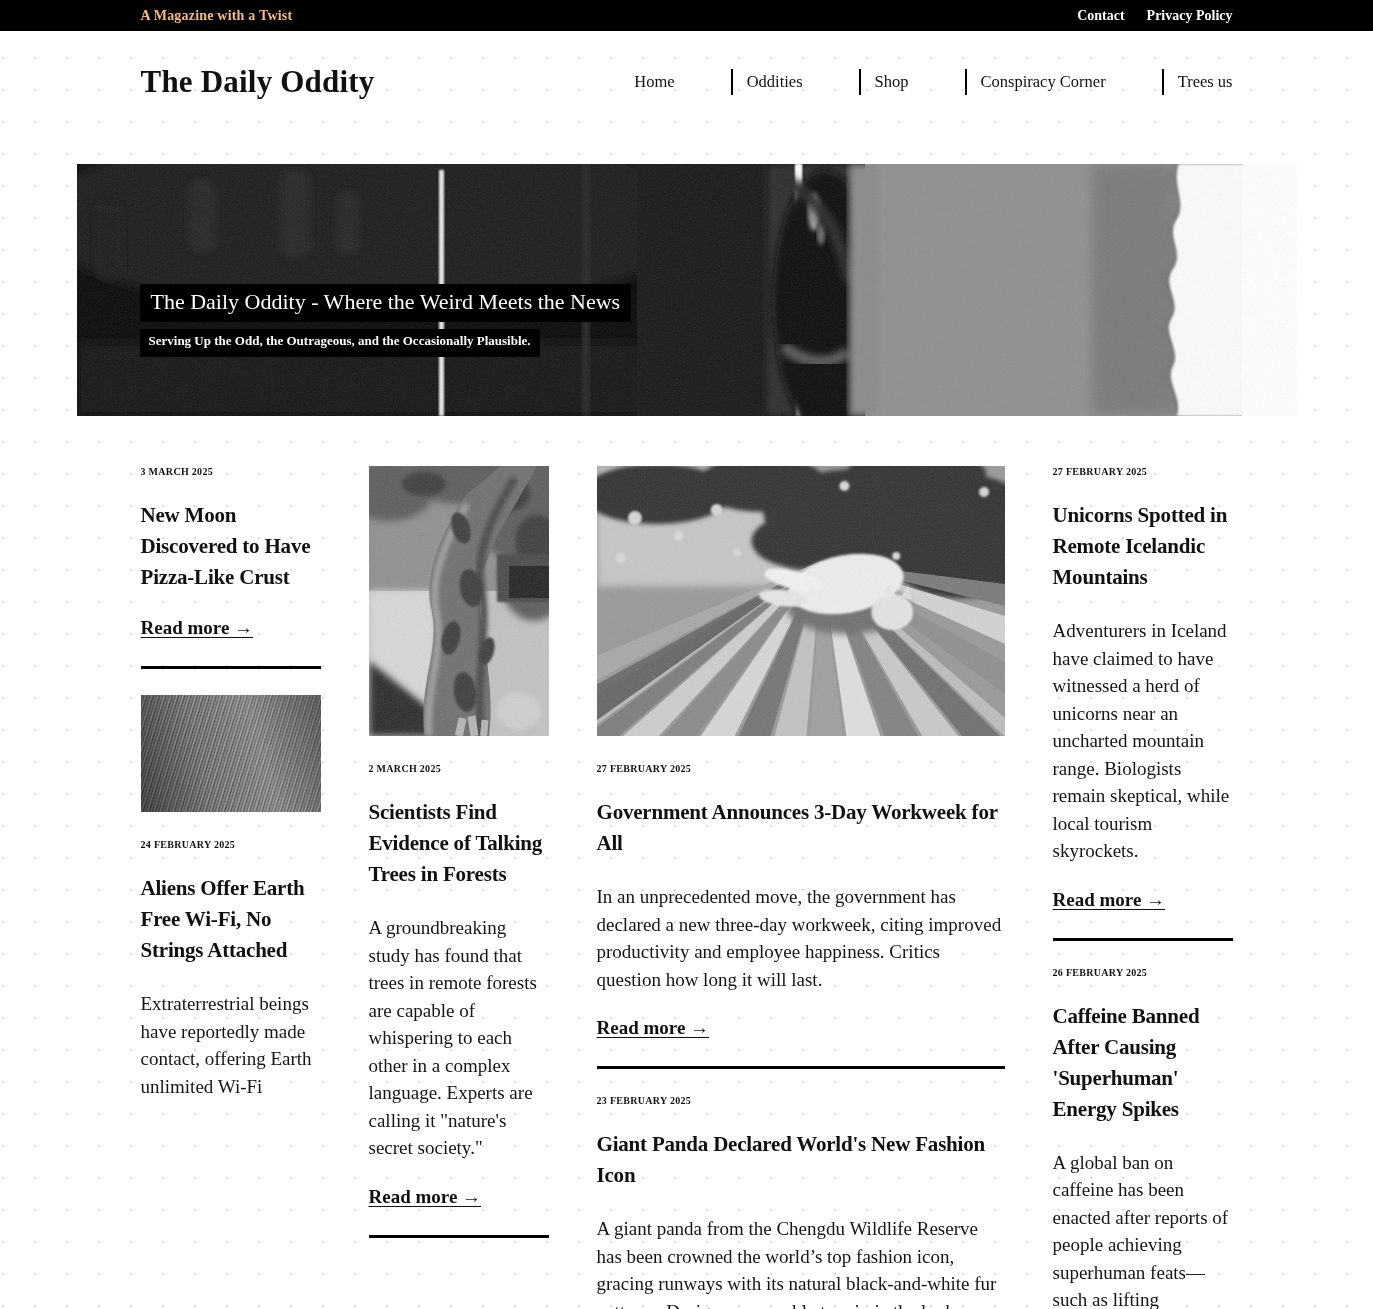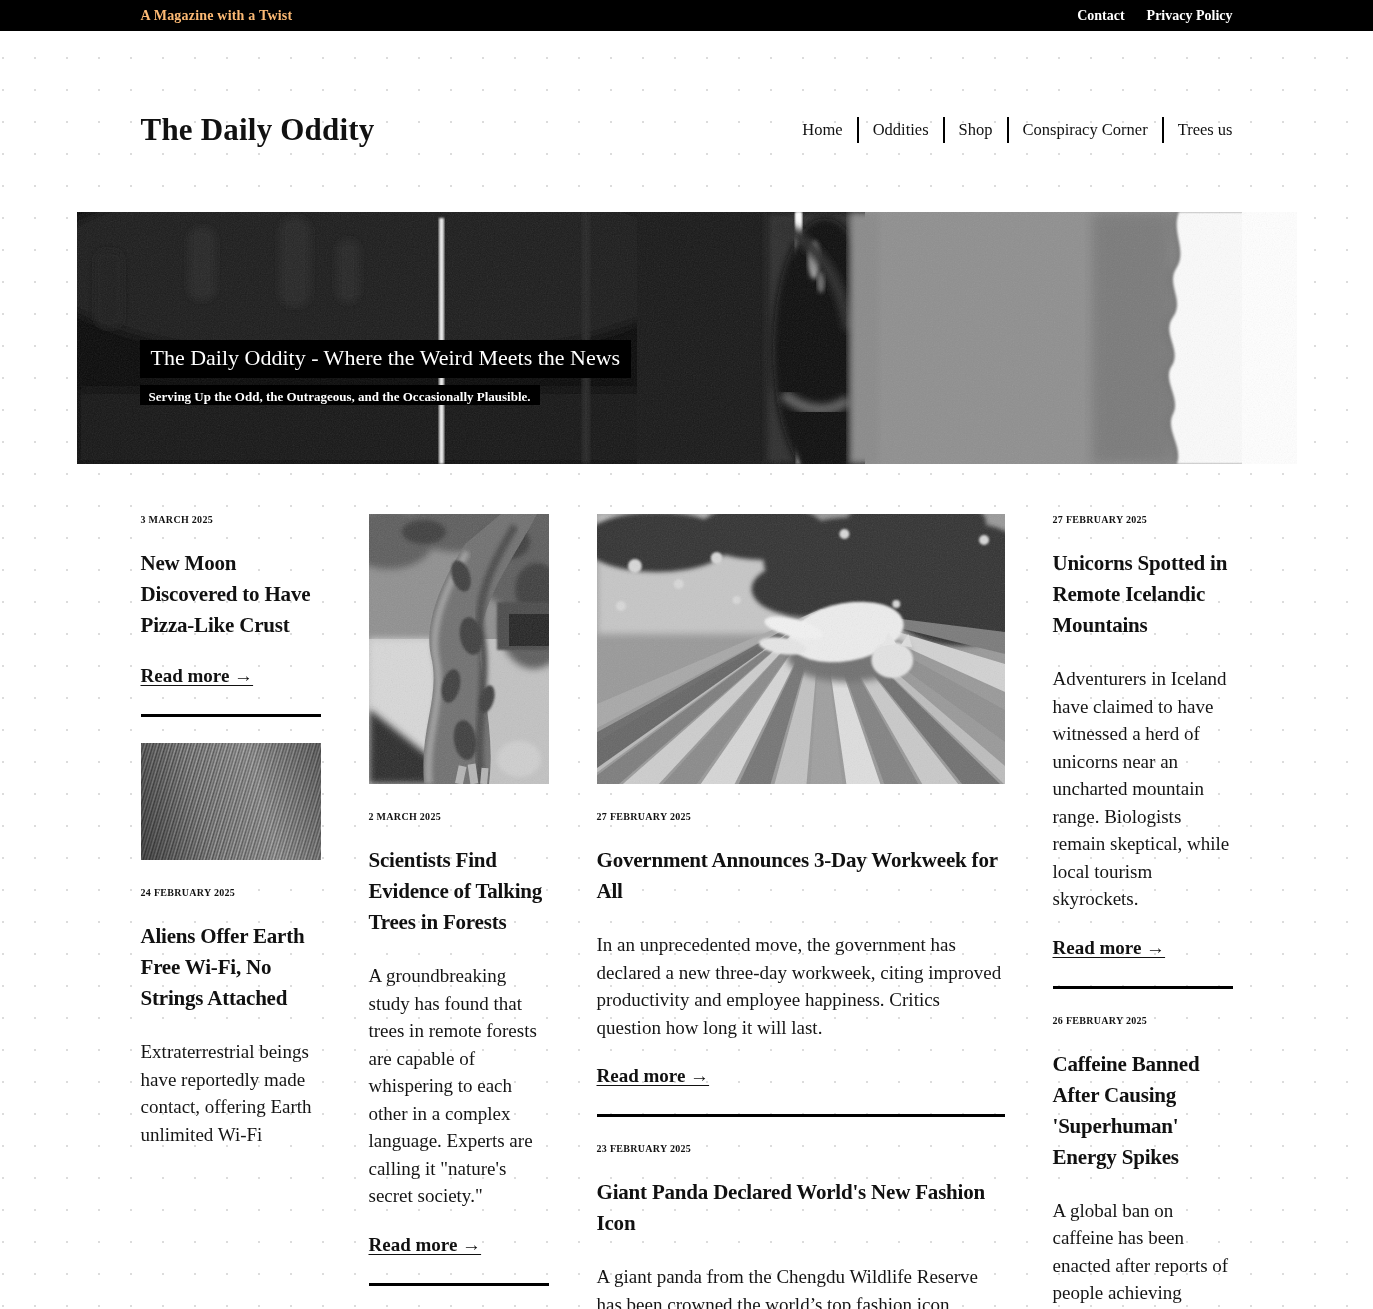--- a/index.html
+++ b/index.html
@@ -14,35 +14,35 @@
   .container { width:1092px; margin:0 auto; }
 
   
   .topbar { background:#000; height:31px; }
   .topbar .container { height:31px; display:flex; align-items:center; justify-content:space-between; }
   .topbar .tagline { color:#fdba74; font-weight:700; font-size:14px; letter-spacing:.2px; }
   .topbar-links { display:flex; gap:22px; }
   .topbar-links a { color:#fff; font-weight:700; font-size:14px; text-decoration:none; cursor:pointer; }
 
   
-  .site-header { padding-top:33px;margin-top:48px; }
+  .site-header { padding-top:33px; }
   .site-header .container { display:flex; align-items:center; justify-content:space-between; }
   .site-title { font-size:31px; font-weight:700; letter-spacing:.2px; cursor:pointer; }
-  .site-nav { display:flex; align-items:flex-start; }
+  .site-nav { display:flex; align-items:flex-start;gap:42px; }
   .site-nav a { color:#111; text-decoration:none; font-size:16.5px; padding:3px 14px; cursor:pointer; white-space:nowrap; }
   .site-nav a + a { border-left:2px solid #000; }
   .site-nav a:first-child { padding-left:0; }
   .site-nav a:last-child { padding-right:0; }
 
   
   .hero { position:relative; width:1220px; height:252px; margin:64px auto 0; overflow:hidden; background:#0a0a0a; }
   .hero svg { position:absolute; inset:0; display:block; }
-  .hero-overlay { position:absolute; left:63px; top:120px; display:flex; flex-direction:column; align-items:flex-start; gap:7px;margin-top:8px; }
+  .hero-overlay { position:absolute; left:63px; top:120px; display:flex; flex-direction:column; align-items:flex-start; gap:7px; }
   .hero-title { background:#000; color:#fff; font-size:22px; font-weight:400; padding:5px 11px 7px; line-height:1.2; }
-  .hero-subtitle { background:#000; color:#fff; font-size:13px; font-weight:700; padding:4px 9px 0; }
+  .hero-subtitle { background:#000; color:#fff; font-size:13px; font-weight:700; padding:4px 9px 8px; }
 
   
   .main-grid { width:1092px; margin:50px auto 0; display:grid; grid-template-columns:180px 180px 408px 180px; column-gap:48px; align-items:start; }
   .col { display:flex; flex-direction:column; }
   .post-date { font-size:10px; font-weight:700; letter-spacing:.3px; margin-bottom:23px; }
   .post-title { font-size:21px; line-height:31px; font-weight:700; letter-spacing:-.2px; margin-bottom:24px; cursor:pointer; }
   .post-excerpt { font-size:19px; line-height:27.5px; margin-bottom:24px; color:#151515; }
   .read-more { font-size:19px; font-weight:700; color:#111; text-decoration:underline; text-underline-offset:3px; cursor:pointer; align-self:flex-start; }
   .rule { border:none; border-top:3px solid #000; width:100%; margin:27px 0 26px; }
   .thumb { width:100%; margin:0 0 27px; overflow:hidden; cursor:pointer; }

